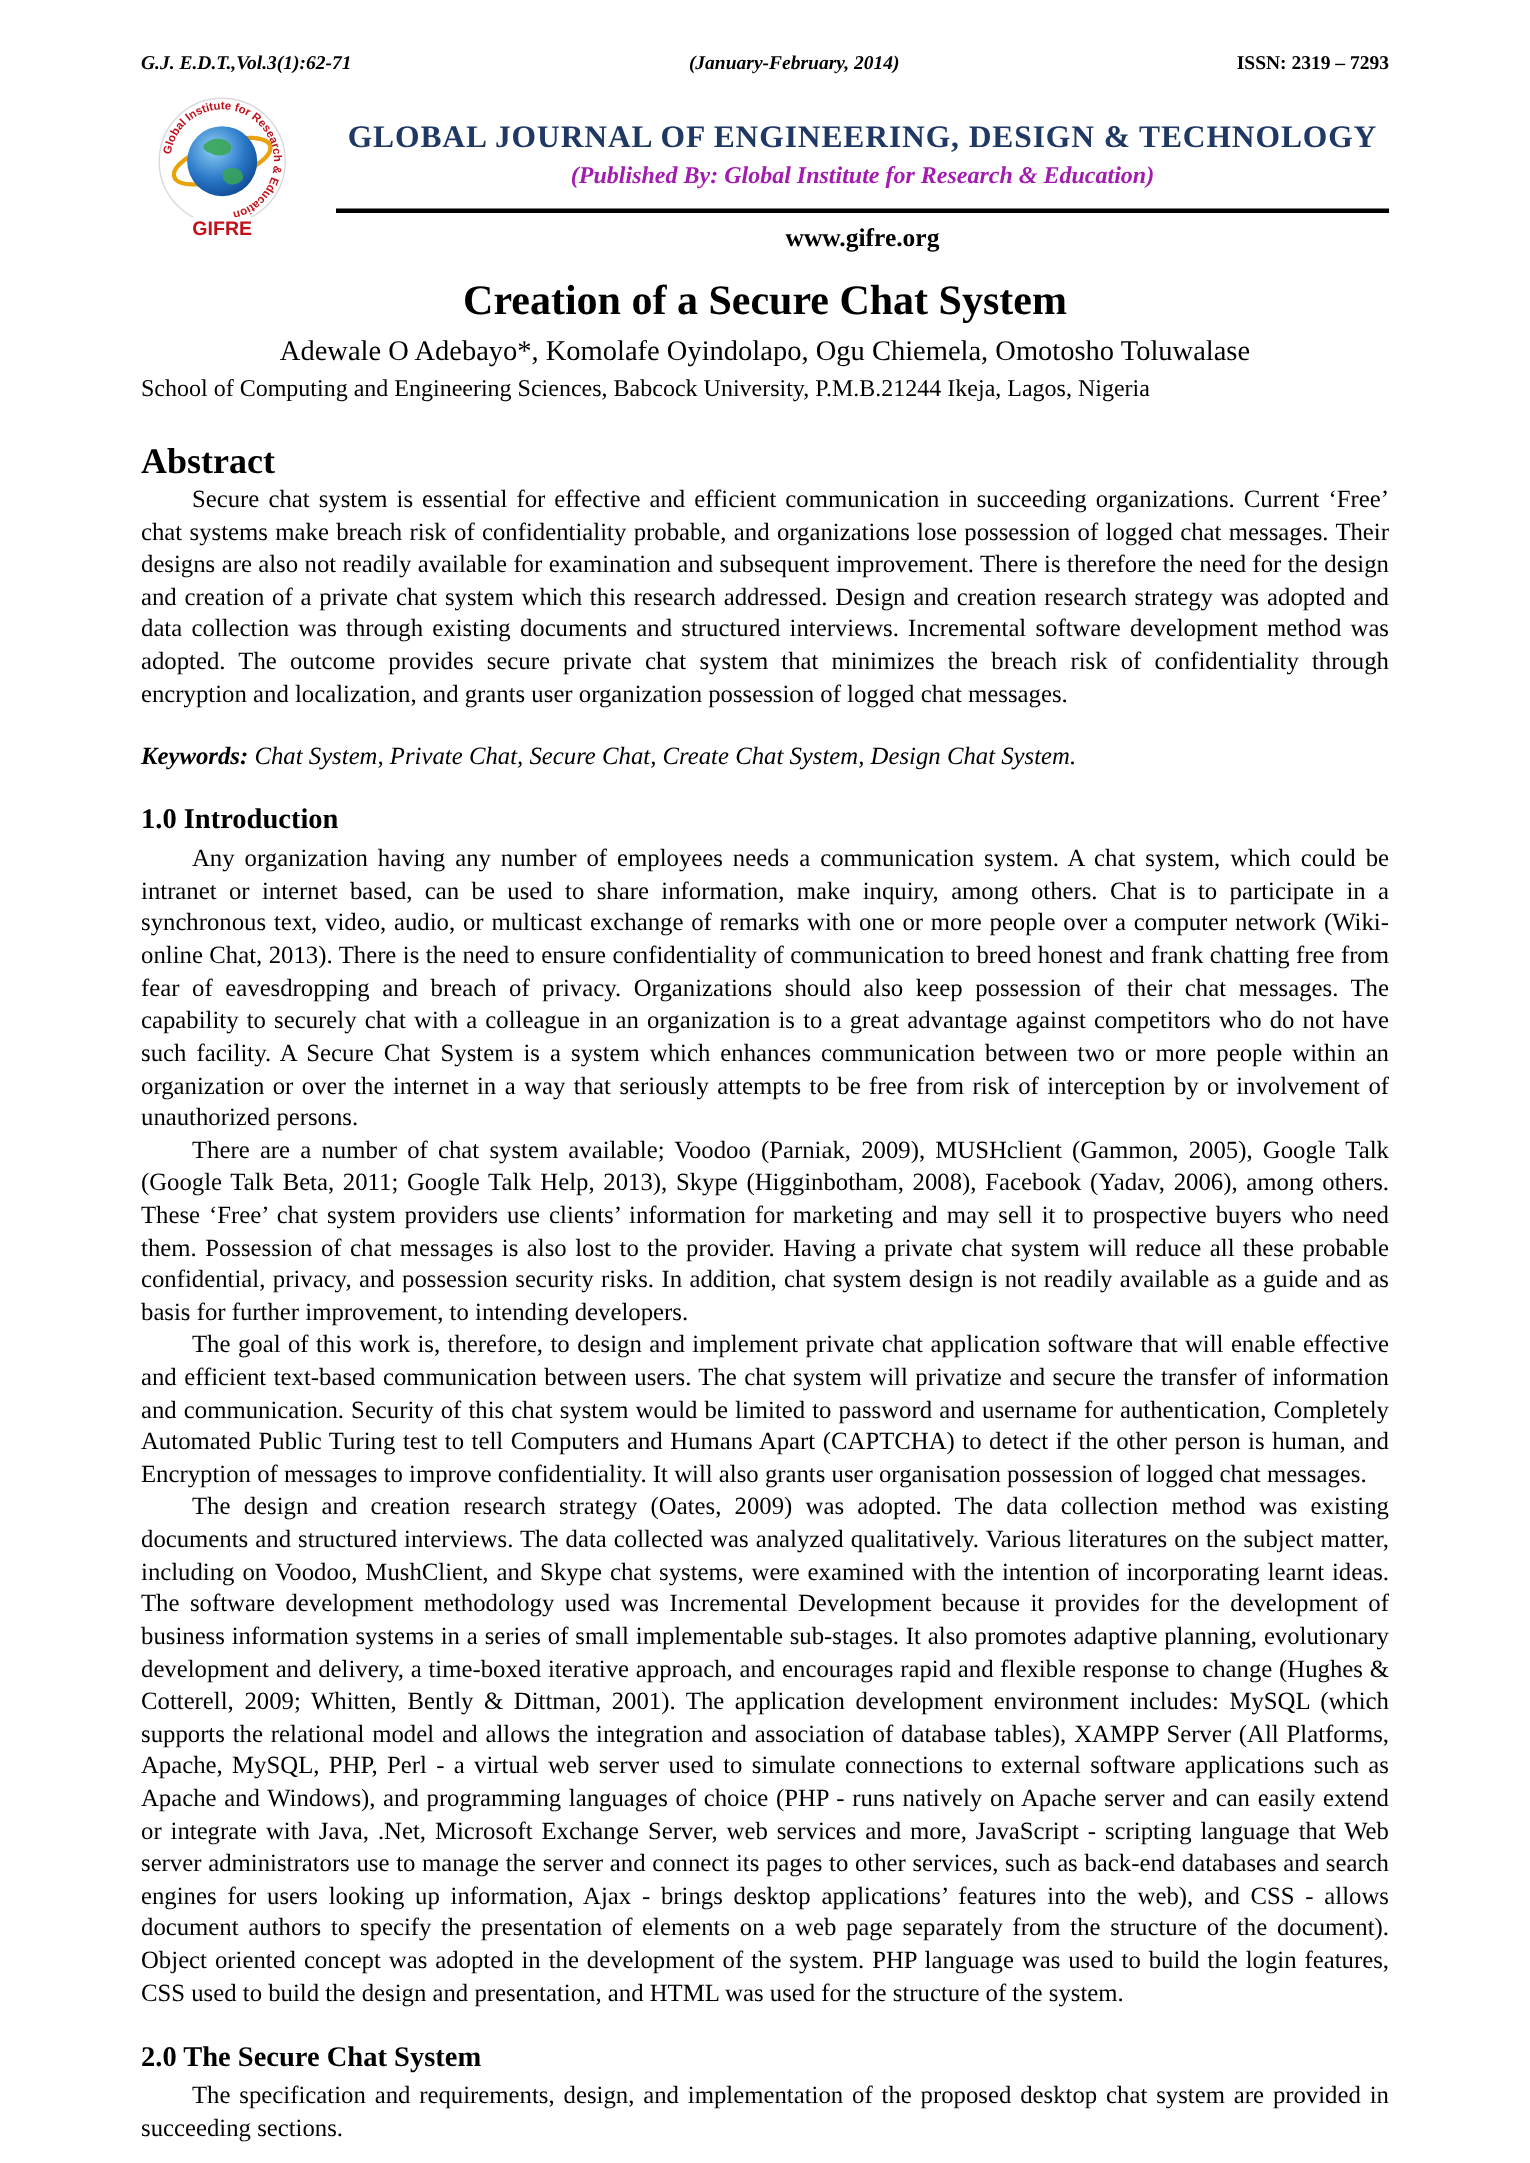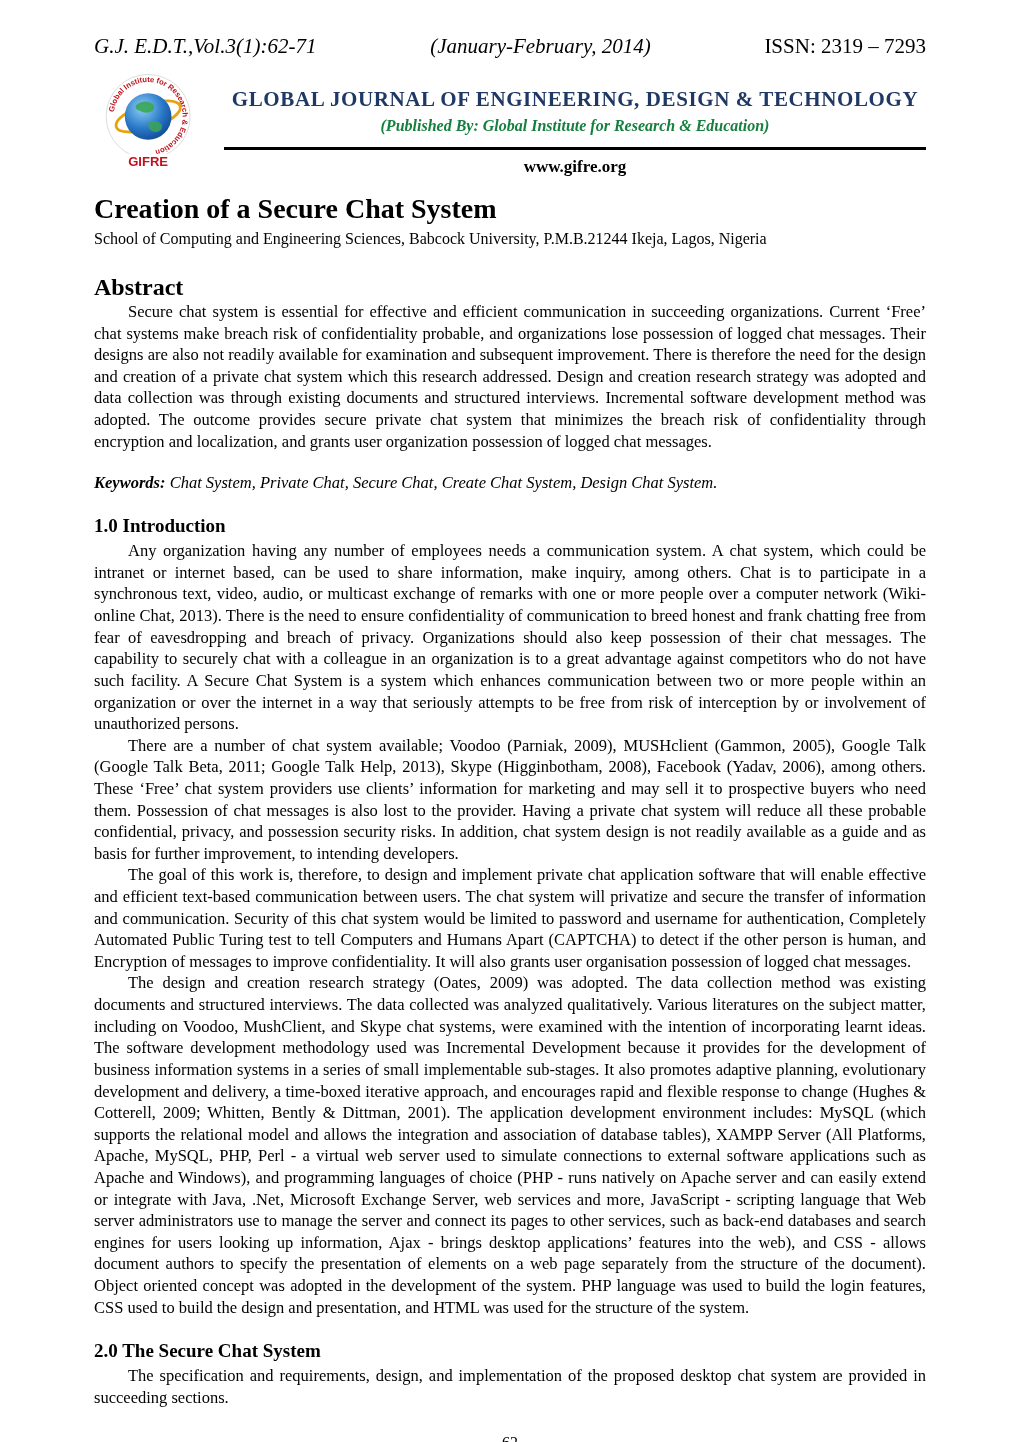--- a/index.html
+++ b/index.html
@@ -14,48 +14,48 @@
     min-height: 1442px;
     padding: 34px 94px 24px 94px;
     display: flex;
     flex-direction: column;
   }
   
   .header-meta {
     display: flex;
     justify-content: space-between;
     align-items: baseline;
-    font-size: 21px;
-    font-weight: normal;
+    font-size: 13px;
+    font-weight: bold;
   }
   .header-meta .hm-left, .header-meta .hm-center { font-style: italic; }
 
   
   .masthead { display: flex; margin-top: 14px; align-items: stretch; }
   .logo-box { width: 116px; flex: none; }
   .mast-right { flex: 1; padding-left: 14px; text-align: center; display: flex; flex-direction: column; justify-content: flex-end; }
   .journal-name {
     font-size: 21px;
     font-weight: bold;
     color: #1f3864;
     letter-spacing: 0.6px;
     margin-top: 10px;
   }
   .published-by {
     font-size: 16px;
     font-weight: bold;
     font-style: italic;
-    color: #15803d;
+    color: #a21caf;
     margin-top: 5px;
   }
   .mast-rule { border-bottom: 3px solid #000; margin-top: 12px; }
   .website { font-size: 17px; font-weight: bold; margin-top: 7px; }
 
   
-  .paper-title { font-size: 28px; font-weight: bold; margin-top: 16px; }
+  .paper-title { text-align: center; font-size: 28px; font-weight: bold; margin-top: 16px; }
   .authors { text-align: center; font-size: 19px; margin-top: 7px; }
   .affiliation { text-align: left; font-size: 16px; margin-top: 5px; }
 
   
   .abstract-heading { font-size: 24px; font-weight: bold; margin-top: 26px; }
   .body-text {
     font-size: 16.5px;
     line-height: 1.31;
     text-align: justify;
     text-indent: 34px;
@@ -103,20 +103,21 @@
     </div>
     <div class="mast-right">
       <div class="journal-name">GLOBAL JOURNAL OF ENGINEERING, DESIGN &amp; TECHNOLOGY</div>
       <div class="published-by">(Published By: Global Institute for Research &amp; Education)</div>
       <div class="mast-rule"></div>
       <div class="website">www.gifre.org</div>
     </div>
   </div>
 
   <h1 class="paper-title" style="margin:16px 0 0 0;">Creation of a Secure Chat System</h1>
+  <div class="authors">Adewale O Adebayo*, Komolafe Oyindolapo, Ogu Chiemela, Omotosho Toluwalase</div>
   <div class="affiliation">School of Computing and Engineering Sciences, Babcock University, P.M.B.21244 Ikeja, Lagos, Nigeria</div>
 
   <div class="abstract-heading">Abstract</div>
   <p class="body-text">Secure chat system is essential for effective and efficient communication in succeeding organizations. Current ‘Free’ chat systems make breach risk of confidentiality probable, and organizations lose possession of logged chat messages. Their designs are also not readily available for examination and subsequent improvement. There is therefore the need for the design and creation of a private chat system which this research addressed. Design and creation research strategy was adopted and data collection was through existing documents and structured interviews. Incremental software development method was adopted. The outcome provides secure private chat system that minimizes the breach risk of confidentiality through encryption and localization, and grants user organization possession of logged chat messages.</p>
 
   <div class="keywords">
     <span class="kw-label">Keywords:</span><span> Chat System, Private Chat, Secure Chat, Create Chat System, Design Chat System.</span>
   </div>
 
   <div class="section-heading">1.0 Introduction</div>

